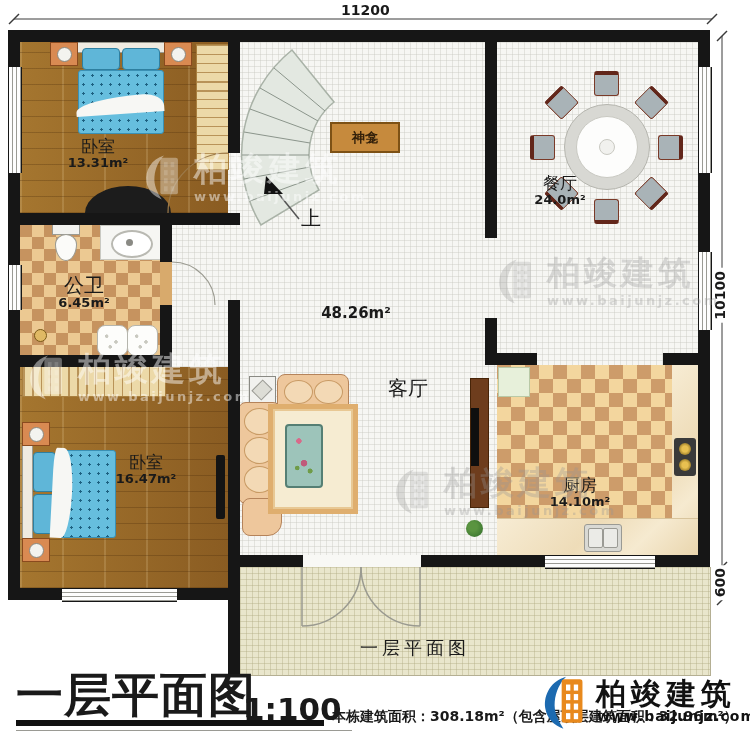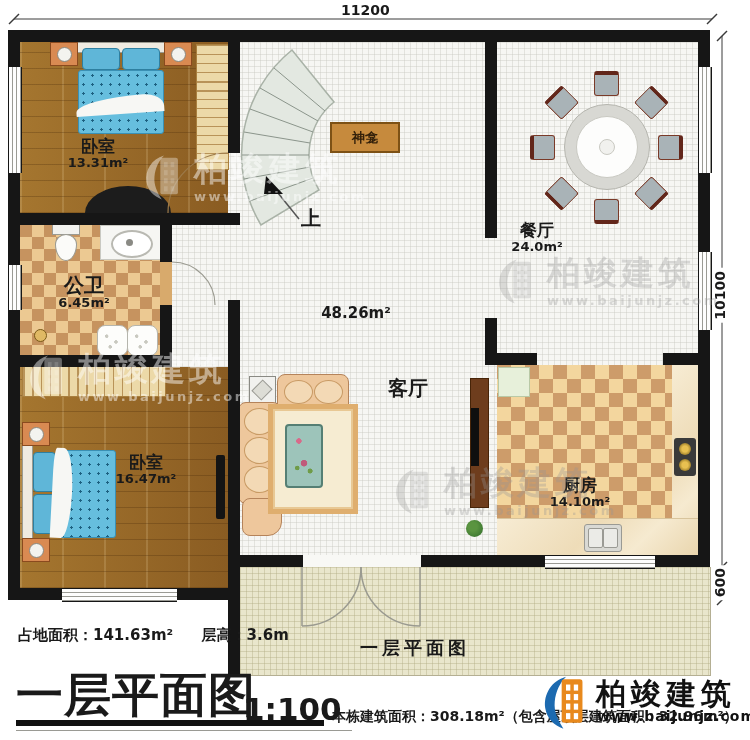--- a/index.html
+++ b/index.html
@@ -38,21 +38,21 @@
   .wrd{background:#ecd9a8;border:1.5px solid #a97f3e;}
   .wrd-v{background-image:repeating-linear-gradient(180deg,rgba(150,100,35,.6) 0 1.5px,transparent 1.5px 9px);}
   .wrd-h{background-image:repeating-linear-gradient(90deg,rgba(150,100,35,.6) 0 1.5px,transparent 1.5px 9px);}
   .pillow{background:#5fb6d8;border:1.5px solid #2e7fa0;border-radius:4px;}
   .duvet{background-color:#66bede;border:1px solid #3a90b4;border-radius:3px;
     background-image:radial-gradient(rgba(16,80,112,.85) 1px,transparent 1.4px);background-size:9px 9px;}
   .sofa{background:#eec79c;border:1.5px solid #b5835a;border-radius:8px;}
   .cushion{background:#f3d9b5;border:1.5px solid #c89a64;border-radius:50%;}
   .chair{width:23px;height:20px;background:#a9b3b7;border:1.5px solid #7a3a28;border-top:4px solid #62261a;border-radius:3px;}
   .rlabel{position:absolute;transform:translate(-50%,-50%);text-align:center;line-height:1.1;white-space:nowrap;}
-  .rn{font-size:17px;font-weight:bold;}
+  .rn{font-size:17px;font-weight:normal;}
   .ra{font-size:13px;font-weight:bold;}
   .dimtxt{position:absolute;font-size:14px;font-weight:bold;background:#fff;padding:0 3px;}
   .vert{writing-mode:vertical-rl;transform:rotate(180deg);padding:3px 0;}
   svg.overlay{position:absolute;left:0;top:0;pointer-events:none;}
   
   .wm{position:absolute;display:flex;align-items:flex-start;gap:8px;pointer-events:none;}
   .wm .wmtx{font-size:33px;font-weight:bold;letter-spacing:4px;line-height:1;}
   .wm .wmurl{font-size:13px;font-weight:bold;letter-spacing:2.5px;margin-top:4px;}
   .wm-light{color:rgba(255,255,255,.48);}
   .wm-gray{color:rgba(150,150,150,.33);}
@@ -246,21 +246,21 @@
     <div class="ra">13.31m²</div>
   </div>
   <div class="rlabel" style="left:84px;top:292px;">
     <div class="rn" style="font-size:20px">公卫</div>
     <div class="ra">6.45m²</div>
   </div>
   <div class="rlabel" style="left:146px;top:469px;">
     <div class="rn">卧室</div>
     <div class="ra">16.47m²</div>
   </div>
-  <div class="rlabel" style="left:537px;top:190px;margin-top:47px;">
+  <div class="rlabel" style="left:560px;top:190px;">
     <div class="rn">餐厅</div>
     <div class="ra">24.0m²</div>
   </div>
   <div class="rlabel" style="left:356px;top:313px;">
     <div class="ra" style="font-size:15px">48.26m²</div>
   </div>
   <div class="rlabel" style="left:408px;top:388px;">
     <div class="rn" style="font-size:20px">客厅</div>
   </div>
   <div class="rlabel" style="left:580px;top:492px;">
@@ -304,25 +304,20 @@
   <div class="wm wm-gray" style="left:392px;top:466px;">
     <svg width="44" height="48" style="--lc1:rgba(150,150,150,.3);--lc2:rgba(150,150,150,.25);--lc3:rgba(255,255,255,.4)">
         <use href="#blogo"></use>
       </svg>
     <div>
         <div class="wmtx">柏竣建筑</div>
         <div class="wmurl">www.baijunjz.com</div>
       </div>
   </div>
 
-  <div class="f-line1">
-    <span>占地面积：141.63m²</span>
-    <span style="display:inline-block;width:18px;"></span>
-    <span>层高：3.6m</span>
-  </div>
   <div class="f-title">一层平面图</div>
   <div class="abs" style="left:16px;top:720px;width:308px;height:6px;background:#111;"></div>
   <div class="abs" style="left:16px;top:730px;width:336px;height:1px;background:#9a9a94;"></div>
   <div class="f-scale">1:100</div>
   <div class="f-r2">本栋建筑面积：308.18m²（包含屋顶层建筑面积：32.96m²）</div>
   <svg class="abs" width="52" height="58" style="left:540px;top:672px;--lc1:#1c6ab0;--lc2:#e8891d;--lc3:#ffffff">
       <use href="#blogo"></use>
     </svg>
   <div class="brandname">柏竣建筑</div>
   <div class="brandurl">www.baijunjz.com</div>

